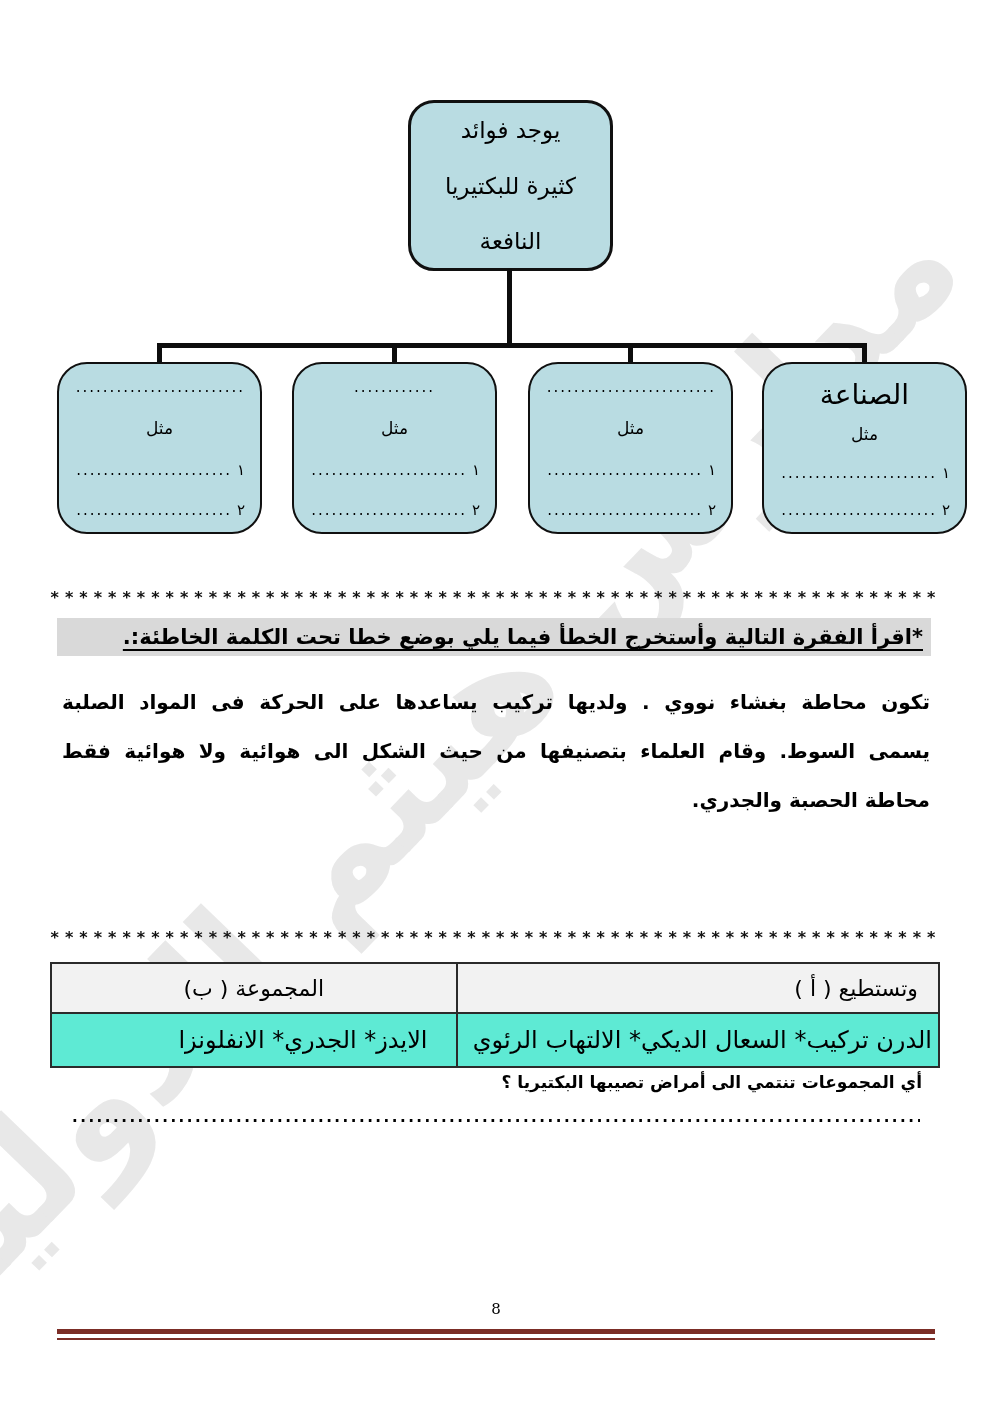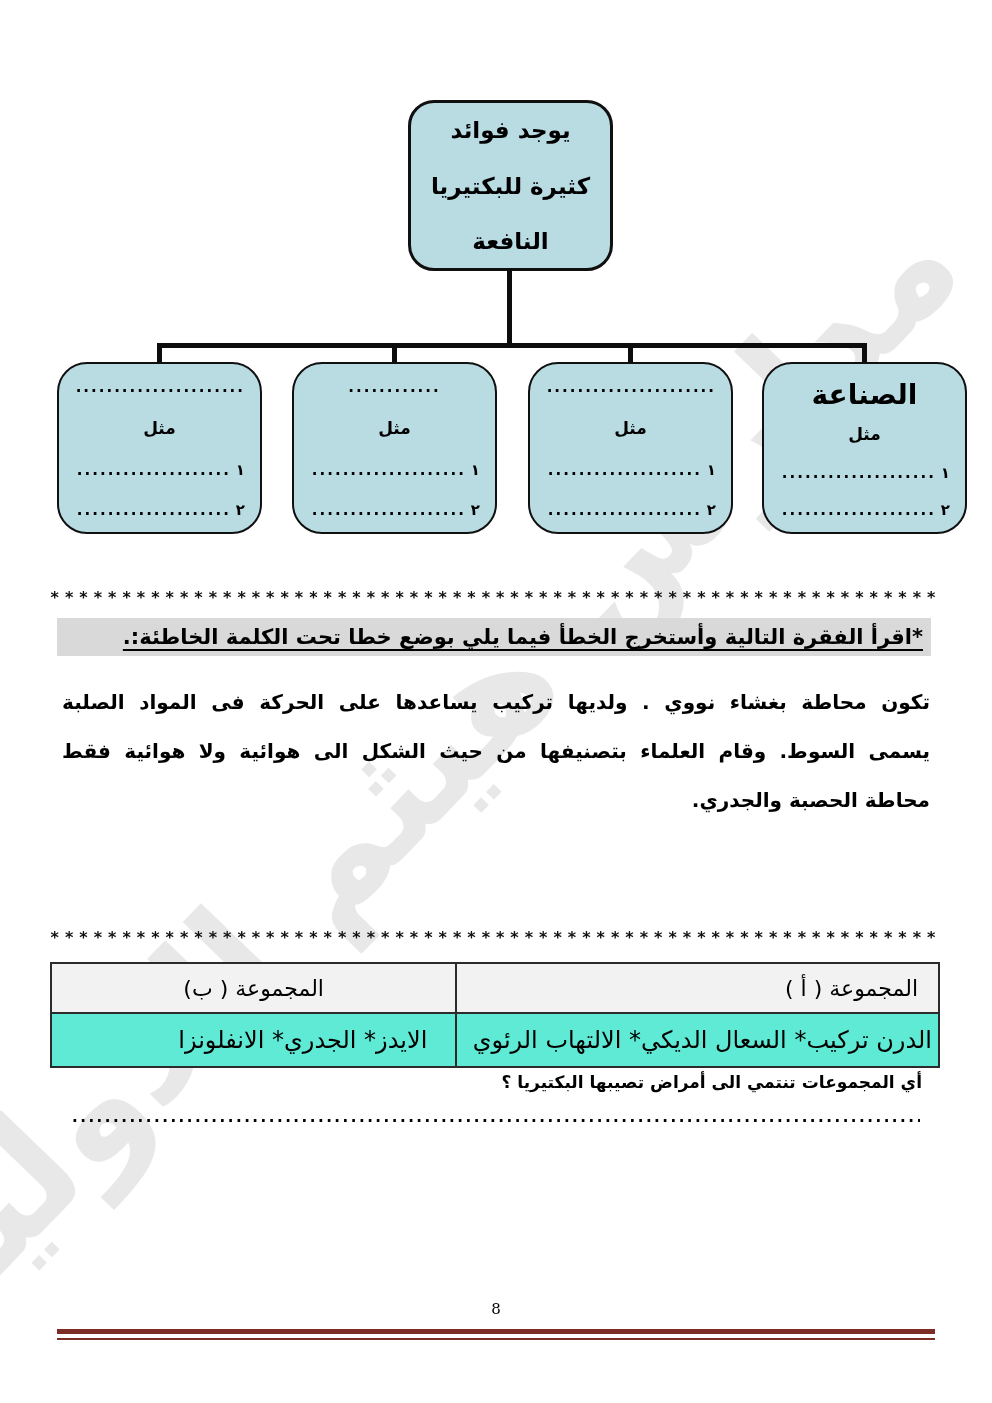--- a/index.html
+++ b/index.html
@@ -9,21 +9,21 @@
   
   .watermark {
     position:absolute; left:-129px; top:600px; width:1250px; z-index:0;
     text-align:center; transform:rotate(-46deg);
     font-size:150px; font-weight:bold; color:#d9d9d9; opacity:.6; white-space:nowrap;
     pointer-events:none;
   }
 
   
   .box { position:absolute; background:#b9dce2; border:2.5px solid #101010; border-radius:30px;
-         box-sizing:border-box; z-index:1; font-weight:bold; color:#000; }
+         box-sizing:border-box; z-index:1; font-weight:normal; color:#000; }
   .root-box { left:408px; top:100px; width:205px; height:171px; border-width:3px; border-radius:26px;
               display:flex; flex-direction:column; justify-content:space-between;
               padding:14px 6px; text-align:center; font-size:23px; }
   .child { top:362px; width:205px; height:172px; padding:14px 15px 13px;
            display:flex; flex-direction:column; text-align:center; }
   .child .title { font-size:28px; min-height:27px; letter-spacing:1px; }
   .child .title.dotted { font-size:15px; letter-spacing:2px; overflow:hidden; white-space:nowrap; }
   .child .sa { font-size:17px; margin-top:13px; }
   .child .item { display:flex; direction:rtl; align-items:baseline; gap:5px; margin-top:auto;
                  font-size:15px; justify-content:flex-start; }
@@ -162,21 +162,21 @@
     <div class="jline">تكون محاطة بغشاء نووي . ولديها تركيب يساعدها على الحركة فى المواد الصلبة</div>
     <div class="jline">يسمى السوط. وقام العلماء بتصنيفها من حيث الشكل الى هوائية ولا هوائية فقط</div>
     <div class="rline">محاطة الحصبة والجدري.</div>
   </div>
 
   <div class="asterisks ast2">**************************************************************</div>
 
   <table class="qtable">
     <tbody>
         <tr>
-      <th class="col-a th-a">المجموعة  ( أ )</th>
+      <th class="col-a th-a">وتستطيع  ( أ )</th>
       <th class="col-b th-b">المجموعة  ( ب)</th>
     </tr>
     <tr>
       <td class="td-a">الدرن تركيب* السعال الديكي* الالتهاب الرئوي</td>
       <td class="td-b">الايدز* الجدري* الانفلونزا</td>
     </tr>
   </tbody>
     </table>
 
   <div class="question">أي المجموعات تنتمي الى أمراض تصيبها البكتيريا ؟</div>

